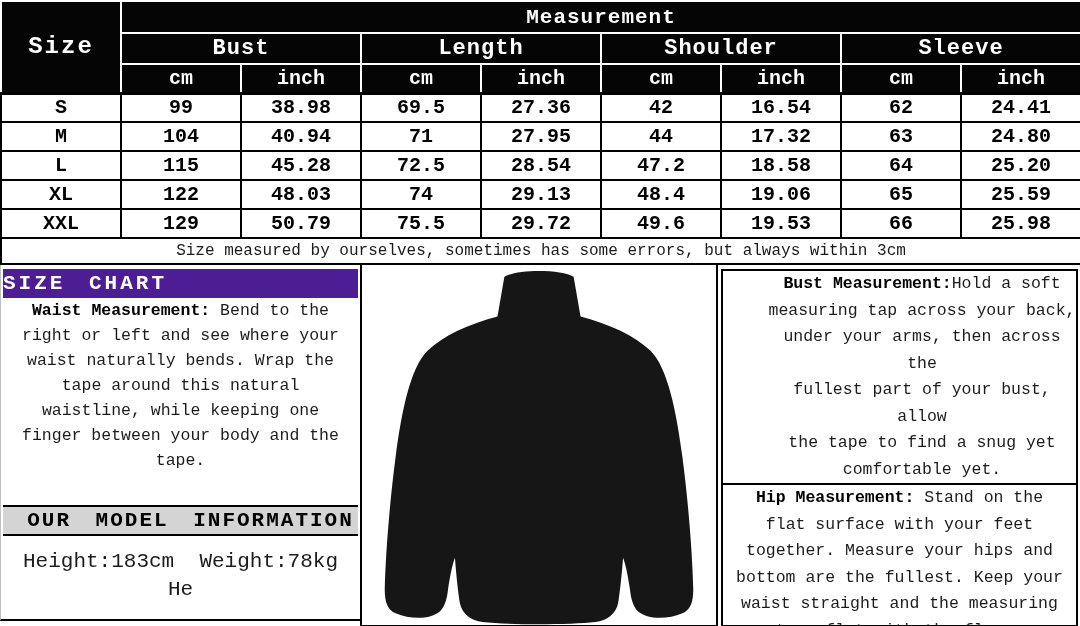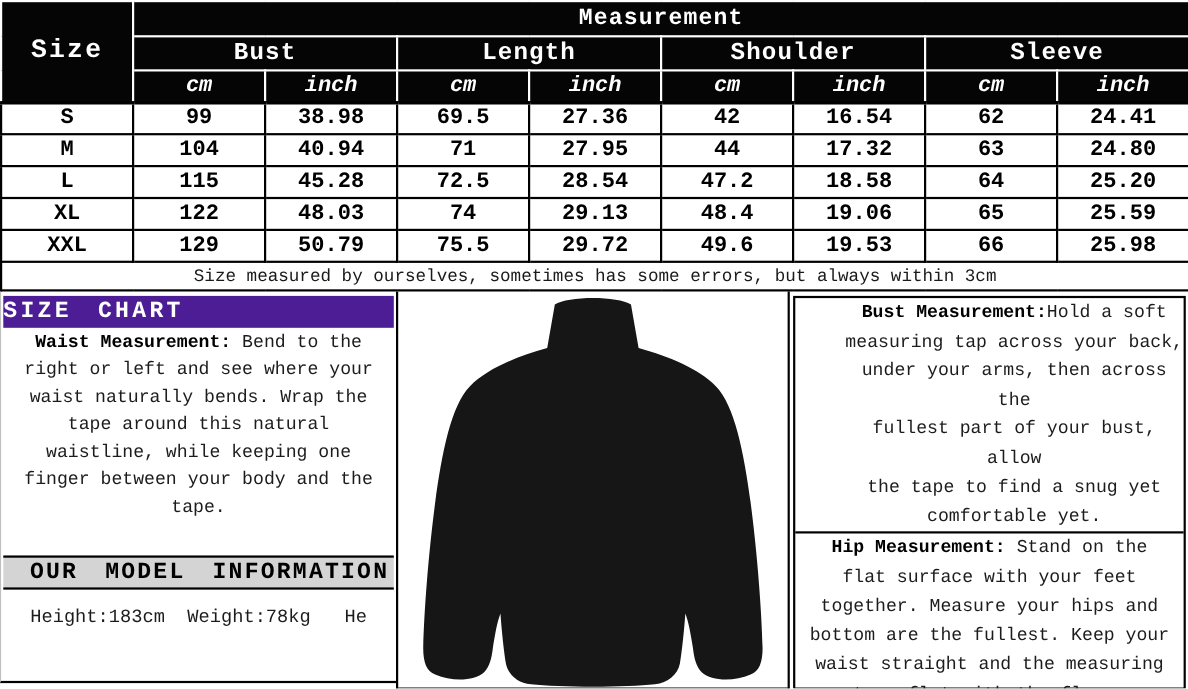--- a/index.html
+++ b/index.html
@@ -20,21 +20,21 @@
     background:#050505; color:#fff;
     border:2px solid #fff;
     font-weight:700; text-align:center; vertical-align:middle;
   }
   thead tr.r-measure { height:32px; }
   thead tr.r-groups  { height:31px; }
   thead tr.r-units   { height:29px; }
   th.size-head { font-size:24px; letter-spacing:2px; }
   th.measure-head { font-size:21px; letter-spacing:1px; }
   th.group-head { font-size:22px; letter-spacing:1px; }
-  th.unit-head { font-size:20px;font-style:italic; }
+  th.unit-head { font-size:20px; }
   tbody tr { height:29px; }
   tbody th, tbody td {
     border:2px solid #000; background:#fff; color:#000;
     font-size:20px; font-weight:700; text-align:center; vertical-align:middle;
   }
   tbody tr:first-child th, tbody tr:first-child td { border-top-width:3px; }
   tfoot tr { height:26px; }
   tfoot td {
     border:2px solid #000; font-size:16px; font-weight:400;
     text-align:center; vertical-align:middle; color:#1a1a1a;
@@ -54,21 +54,21 @@
     margin-top:0; font-size:16.5px; line-height:25px;
     text-align:center; white-space:pre-line; color:#1c1c1c;
   }
   .waist-par b, .meas-par b { font-weight:700; color:#000; }
   .banner-gray {
     margin-top:32px; height:31px; background:#d4d4d4; color:#000;
     border-top:2px solid #000; border-bottom:2px solid #000;
     font-size:21px; font-weight:700; letter-spacing:2px; word-spacing:10px;
     display:flex; align-items:center; justify-content:center;padding-left:20px;
   }
-  .model-par { margin-top:12px; font-size:17px; line-height:28px;
+  .model-par { margin-top:12px; font-size:21px; line-height:28px;
     text-align:center; white-space:pre-wrap; color:#1c1c1c; }
 
   .col-center {
     width:358px; height:362px;
     border-left:2px solid #000; border-right:2px solid #000; border-bottom:2px solid #000;
   }
   .col-center svg { display:block; width:100%; height:100%; }
 
   .col-right { flex:1; padding:4px 2px 0 3px; }
   .right-box { border:2px solid #000; height:358px; display:flex; flex-direction:column; }

